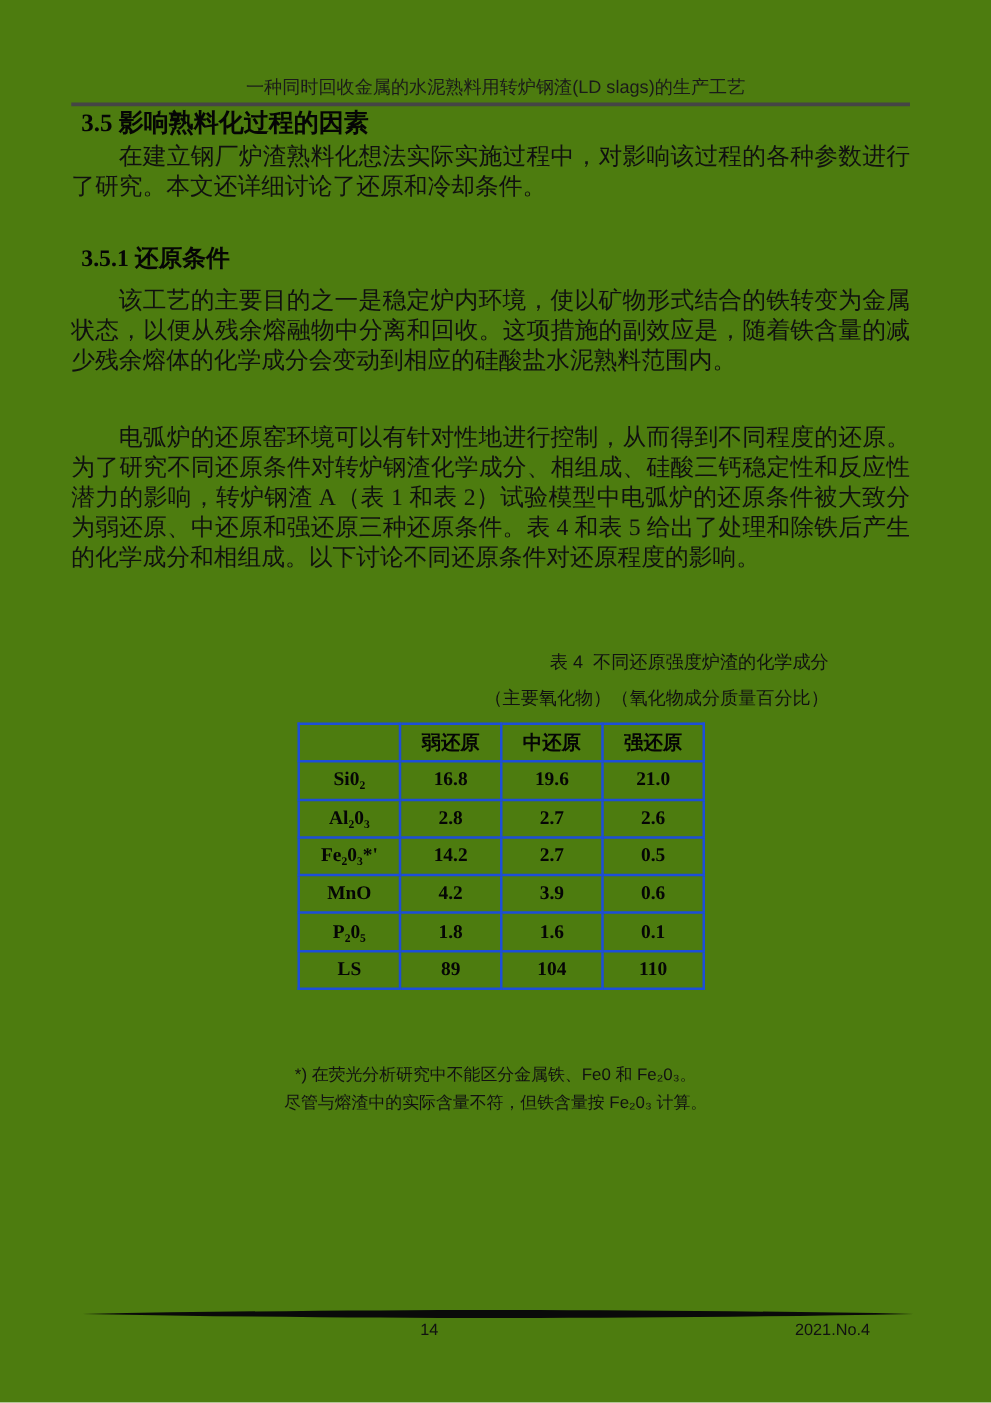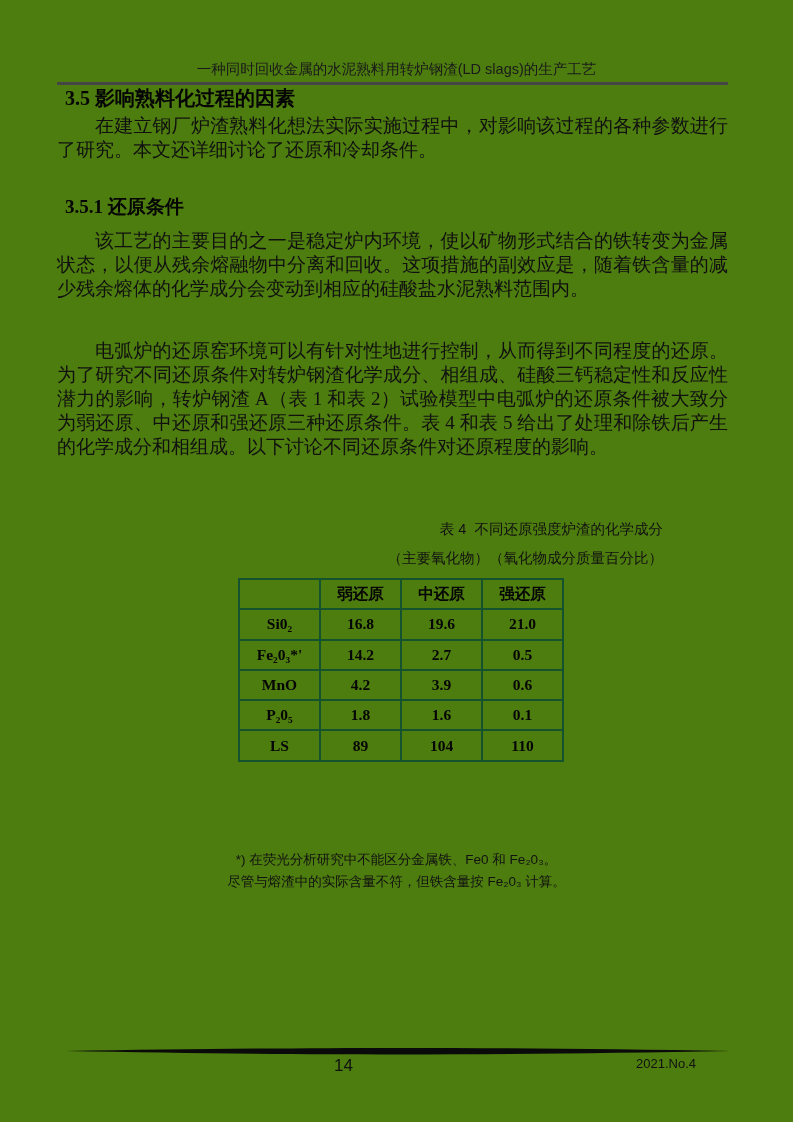--- a/index.html
+++ b/index.html
@@ -50,41 +50,41 @@
   .cap1 { top: 520px; }
   .cap2 { top: 549px; }
 
   .tbl-wrap { top: 578px; left: 238px; }
   table.data {
     border-collapse: collapse;
     table-layout: fixed;
     width: 318px;
   }
   table.data td, table.data th {
-    border: 2px solid #14532d;
+    border: 2px solid #1d4ed8;
     width: 79px; height: 28.3px;
     text-align: center; vertical-align: middle;
     font-family: "Liberation Serif", "DejaVu Serif", serif;
     font-weight: bold; font-size: 15.5px; color: #050505;
     padding: 0;
   }
 
   .footnote {
     left: 0; width: 793px; text-align: center;
     font-family: "Liberation Sans", "DejaVu Sans", sans-serif;
     font-size: 13.5px; color: #111;
   }
   .fn1 { top: 851px; }
   .fn2 { top: 873px; }
 
   .footer-rule { top: 1047px; left: 66px; width: 665px; height: 8px; }
   .page-num {
     top: 1056px; left: 0; width: 687px; text-align: center;
     font-family: "Liberation Sans", "DejaVu Sans", sans-serif;
-    font-size: 17px; color: #111;
+    font-size: 13px; color: #111;
   }
   .issue {
     top: 1056px; right: 97px;
     font-family: "Liberation Sans", "DejaVu Sans", sans-serif;
     font-size: 13px; color: #111;
   }
 </style>
 </head>
 <body>
 
@@ -117,20 +117,26 @@
           <td>中还原</td>
           <td>强还原</td>
         </tr>
         <tr>
           <td>Si0₂</td>
           <td>16.8</td>
           <td>19.6</td>
           <td>21.0</td>
         </tr>
         <tr>
+          <td>Al₂0₃</td>
+          <td>2.8</td>
+          <td>2.7</td>
+          <td>2.6</td>
+        </tr>
+        <tr>
           <td>Fe₂0₃*'</td>
           <td>14.2</td>
           <td>2.7</td>
           <td>0.5</td>
         </tr>
         <tr>
           <td>MnO</td>
           <td>4.2</td>
           <td>3.9</td>
           <td>0.6</td>

